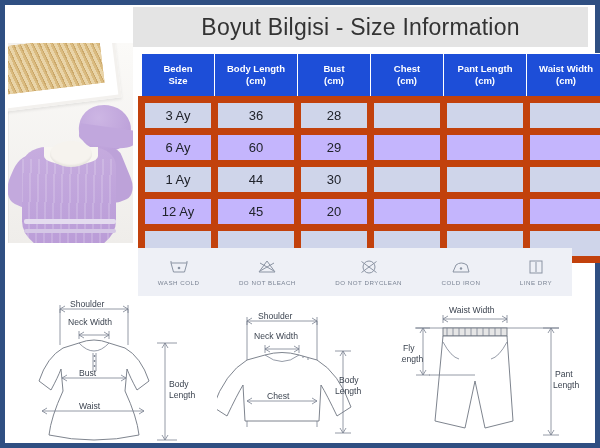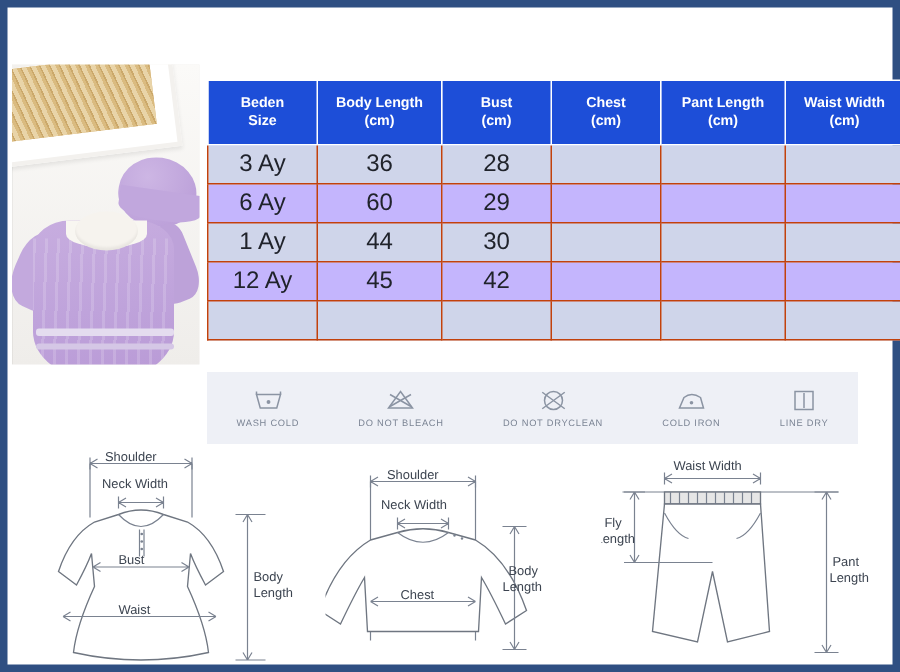--- a/index.html
+++ b/index.html
@@ -47,22 +47,22 @@
   #photo .collar{position:absolute;left:42px;top:98px;width:42px;height:26px;border-radius:50%;
       background:#f6f3ee;box-shadow:inset 0 -2px 2px rgba(0,0,0,.06);}
   #photo .collar2{position:absolute;left:36px;top:104px;width:54px;height:18px;border-radius:0 0 50% 50%;
       background:#f8f6f1;}
 
   
   #table-wrap{position:absolute;left:133px;top:48px;width:434px;}
   table{border-collapse:collapse;width:434px;table-layout:fixed;}
   th{background:#1d4ed8;color:#fff;font-size:9.5px;font-weight:bold;line-height:12px;
      padding:9px 2px;text-align:center;border:1px solid #ffffff;}
-  td{height:25px;font-size:16px;color:#20232b;text-align:center;
-     border:1px solid #c2410c;padding:0;}
+  td{height:25px;font-size:13px;color:#20232b;text-align:center;
+     border:7px solid #c2410c;padding:0;}
   tr.odd td{background:#cfd5ea;}
   tr.even td{background:#c4b5fd;}
   th.c0{width:68px;} th.c1{width:78px;text-align:center;} th.c2{width:68px;}
   th.c3{width:68px;} th.c4{width:78px;} th.c5{width:74px;}
 
   
   #care{position:absolute;left:133px;top:243px;width:434px;height:48px;background:#eef0f6;
         display:flex;align-items:center;justify-content:space-around;}
   .care-item{display:flex;flex-direction:column;align-items:center;gap:3px;}
   .care-item svg{display:block;}
@@ -74,20 +74,23 @@
   #dia-dress{left:8px;}  #dia-top{left:212px;} #dia-pant{left:396px;}
   .dtxt{font-size:8.6px;fill:#3c4450;font-family:"Liberation Sans","DejaVu Sans",sans-serif;}
   .dline{stroke:#7a8290;stroke-width:.8;fill:none;}
   .garment{stroke:#6f7681;stroke-width:.9;fill:#ffffff;}
 </style>
 </head>
 <body>
 
 <div id="frame">
 
+  <div id="title-band">
+    <div id="title-text">Boyut Bilgisi - Size Information</div>
+  </div>
 
   <div id="photo">
     <div class="wood"></div>
     <div class="basket"></div>
     <div class="straw"></div>
     <div class="hat"></div>
     <div class="hat-brim"></div>
     <div class="sleeve"></div>
     <div class="sleeve r"></div>
     <div class="dress"></div>
@@ -149,21 +152,21 @@
             <td>1 Ay</td>
             <td>44</td>
             <td>30</td>
             <td></td>
             <td></td>
             <td></td>
           </tr>
           <tr class="even">
             <td>12 Ay</td>
             <td>45</td>
-            <td>42</td>
+            <td>20</td>
             <td></td>
             <td></td>
             <td></td>
           </tr>
           <tr class="odd">
             <td></td>
             <td></td>
             <td></td>
             <td></td>
             <td></td>

